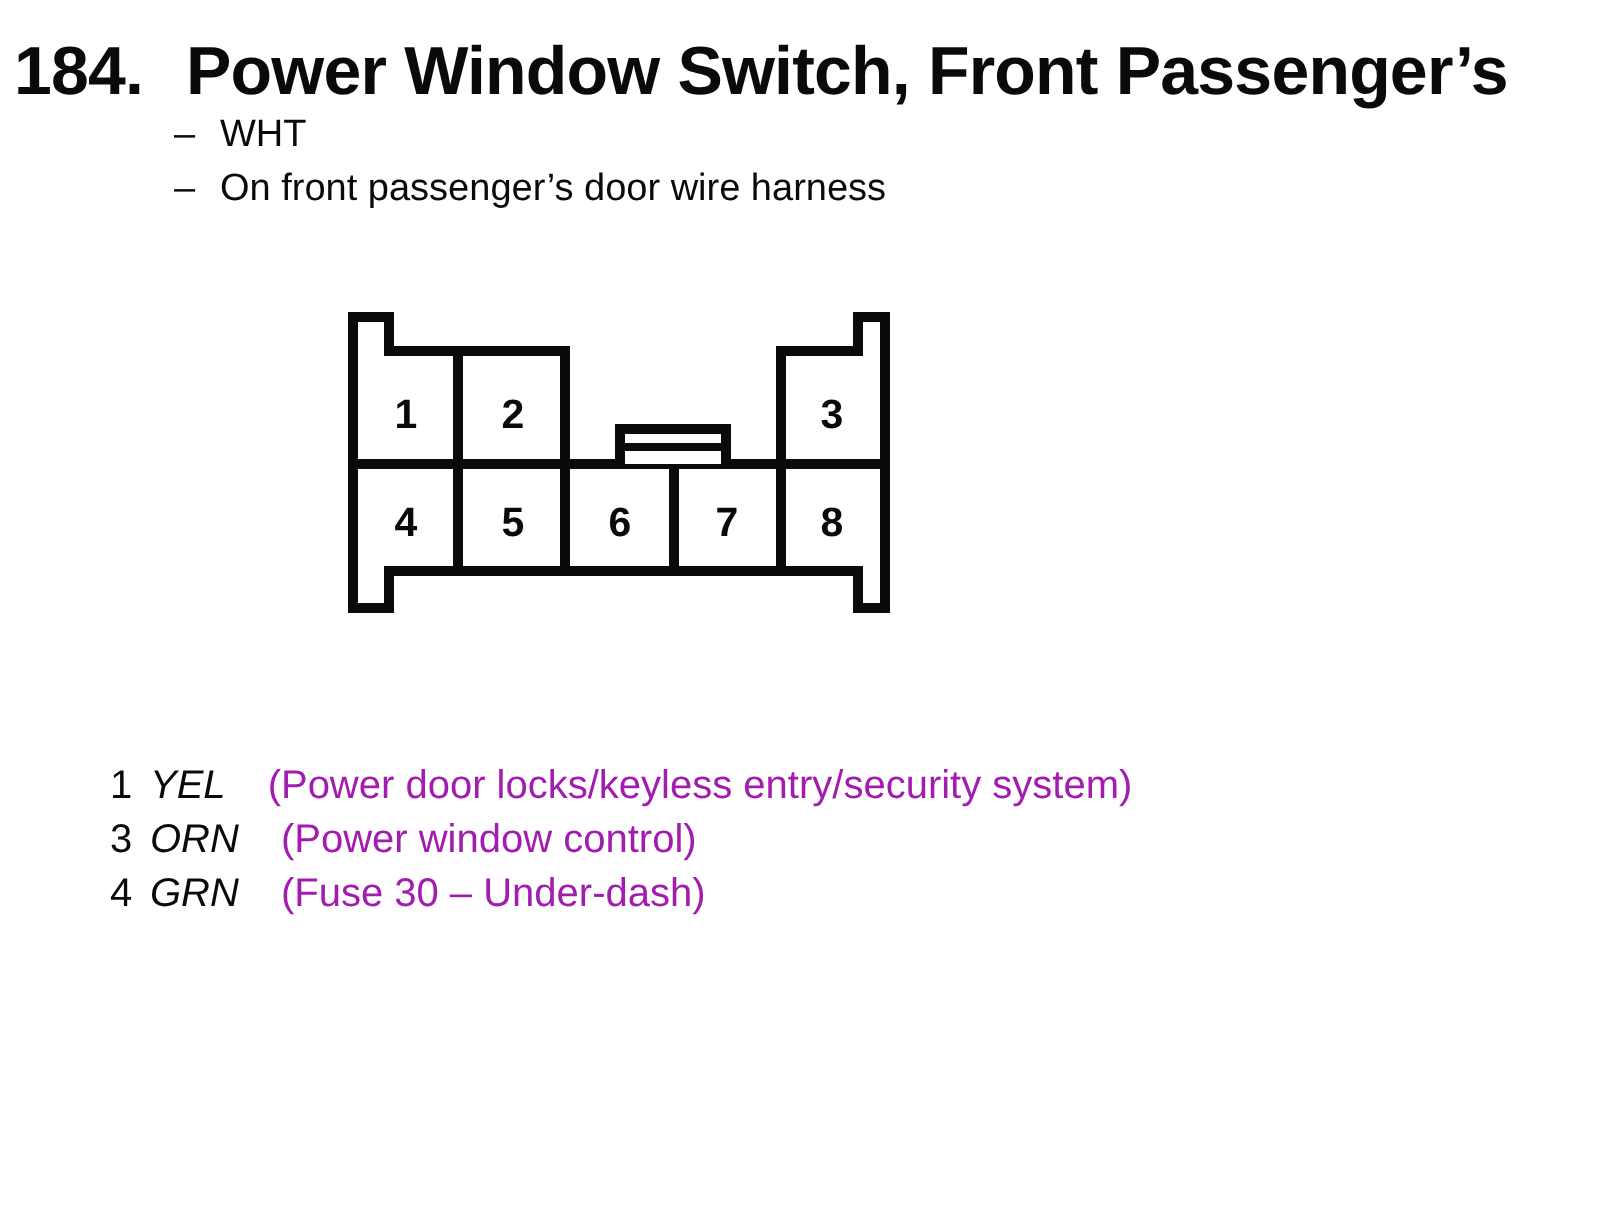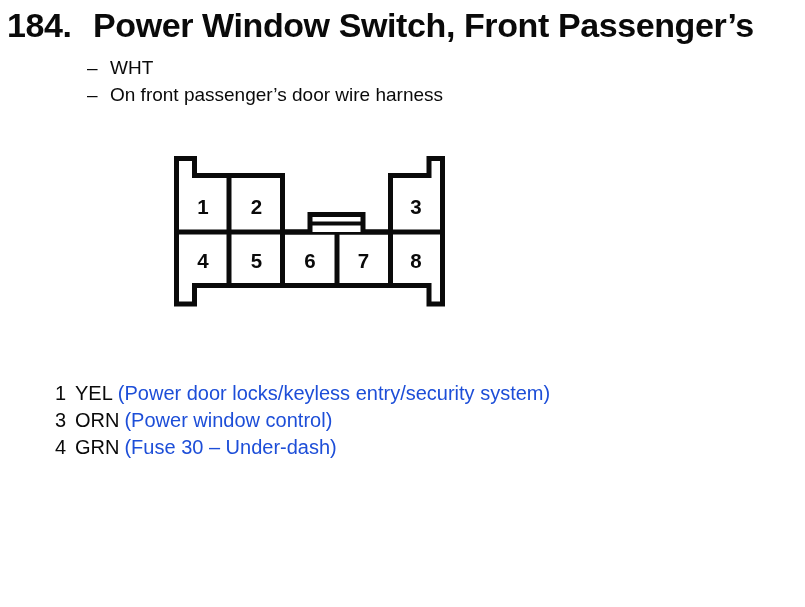--- a/index.html
+++ b/index.html
@@ -5,21 +5,21 @@
   html, body { margin:0; padding:0; }
   body {
     width:805px; height:607px;
     background:#ffffff;
     color:#0a0a0a;
     font-family:"Liberation Sans", sans-serif;
     position:relative;
     overflow:hidden;
   }
   .title-row {
-    position:absolute; left:7px; top:6px;
+    position:absolute; left:7px; top:17px;
     font-size:34px; font-weight:700; letter-spacing:-0.4px;
     white-space:nowrap;
   }
   .title-num { display:inline-block; width:86px; }
   .details {
     position:absolute; left:87px; top:54px;
     font-size:19px; line-height:27px;
     white-space:nowrap;
   }
   .detail-line .dash { display:inline-block; width:23px; }
@@ -36,22 +36,22 @@
     font-family:"Liberation Sans", sans-serif;
     font-size:20.5px; font-weight:700;
     fill:#0a0a0a; text-anchor:middle;
   }
   .pins {
     position:absolute; left:55px; top:380px;
     font-size:20px; line-height:27.2px;
     white-space:nowrap;
   }
   .pin-num { display:inline-block; width:20px; }
-  .pin-color { margin-right:5px; }
-  .pin-circuit { color:#1d4ed8; }
+  .pin-color { margin-right:21px;font-style:italic; }
+  .pin-circuit { color:#a21caf; }
 </style>
 </head>
 <body>
 
 <div>
 
   <div class="title-row">
     <span class="title-num">184.</span><span class="title-text">Power Window Switch, Front Passenger’s</span>
   </div>
 

